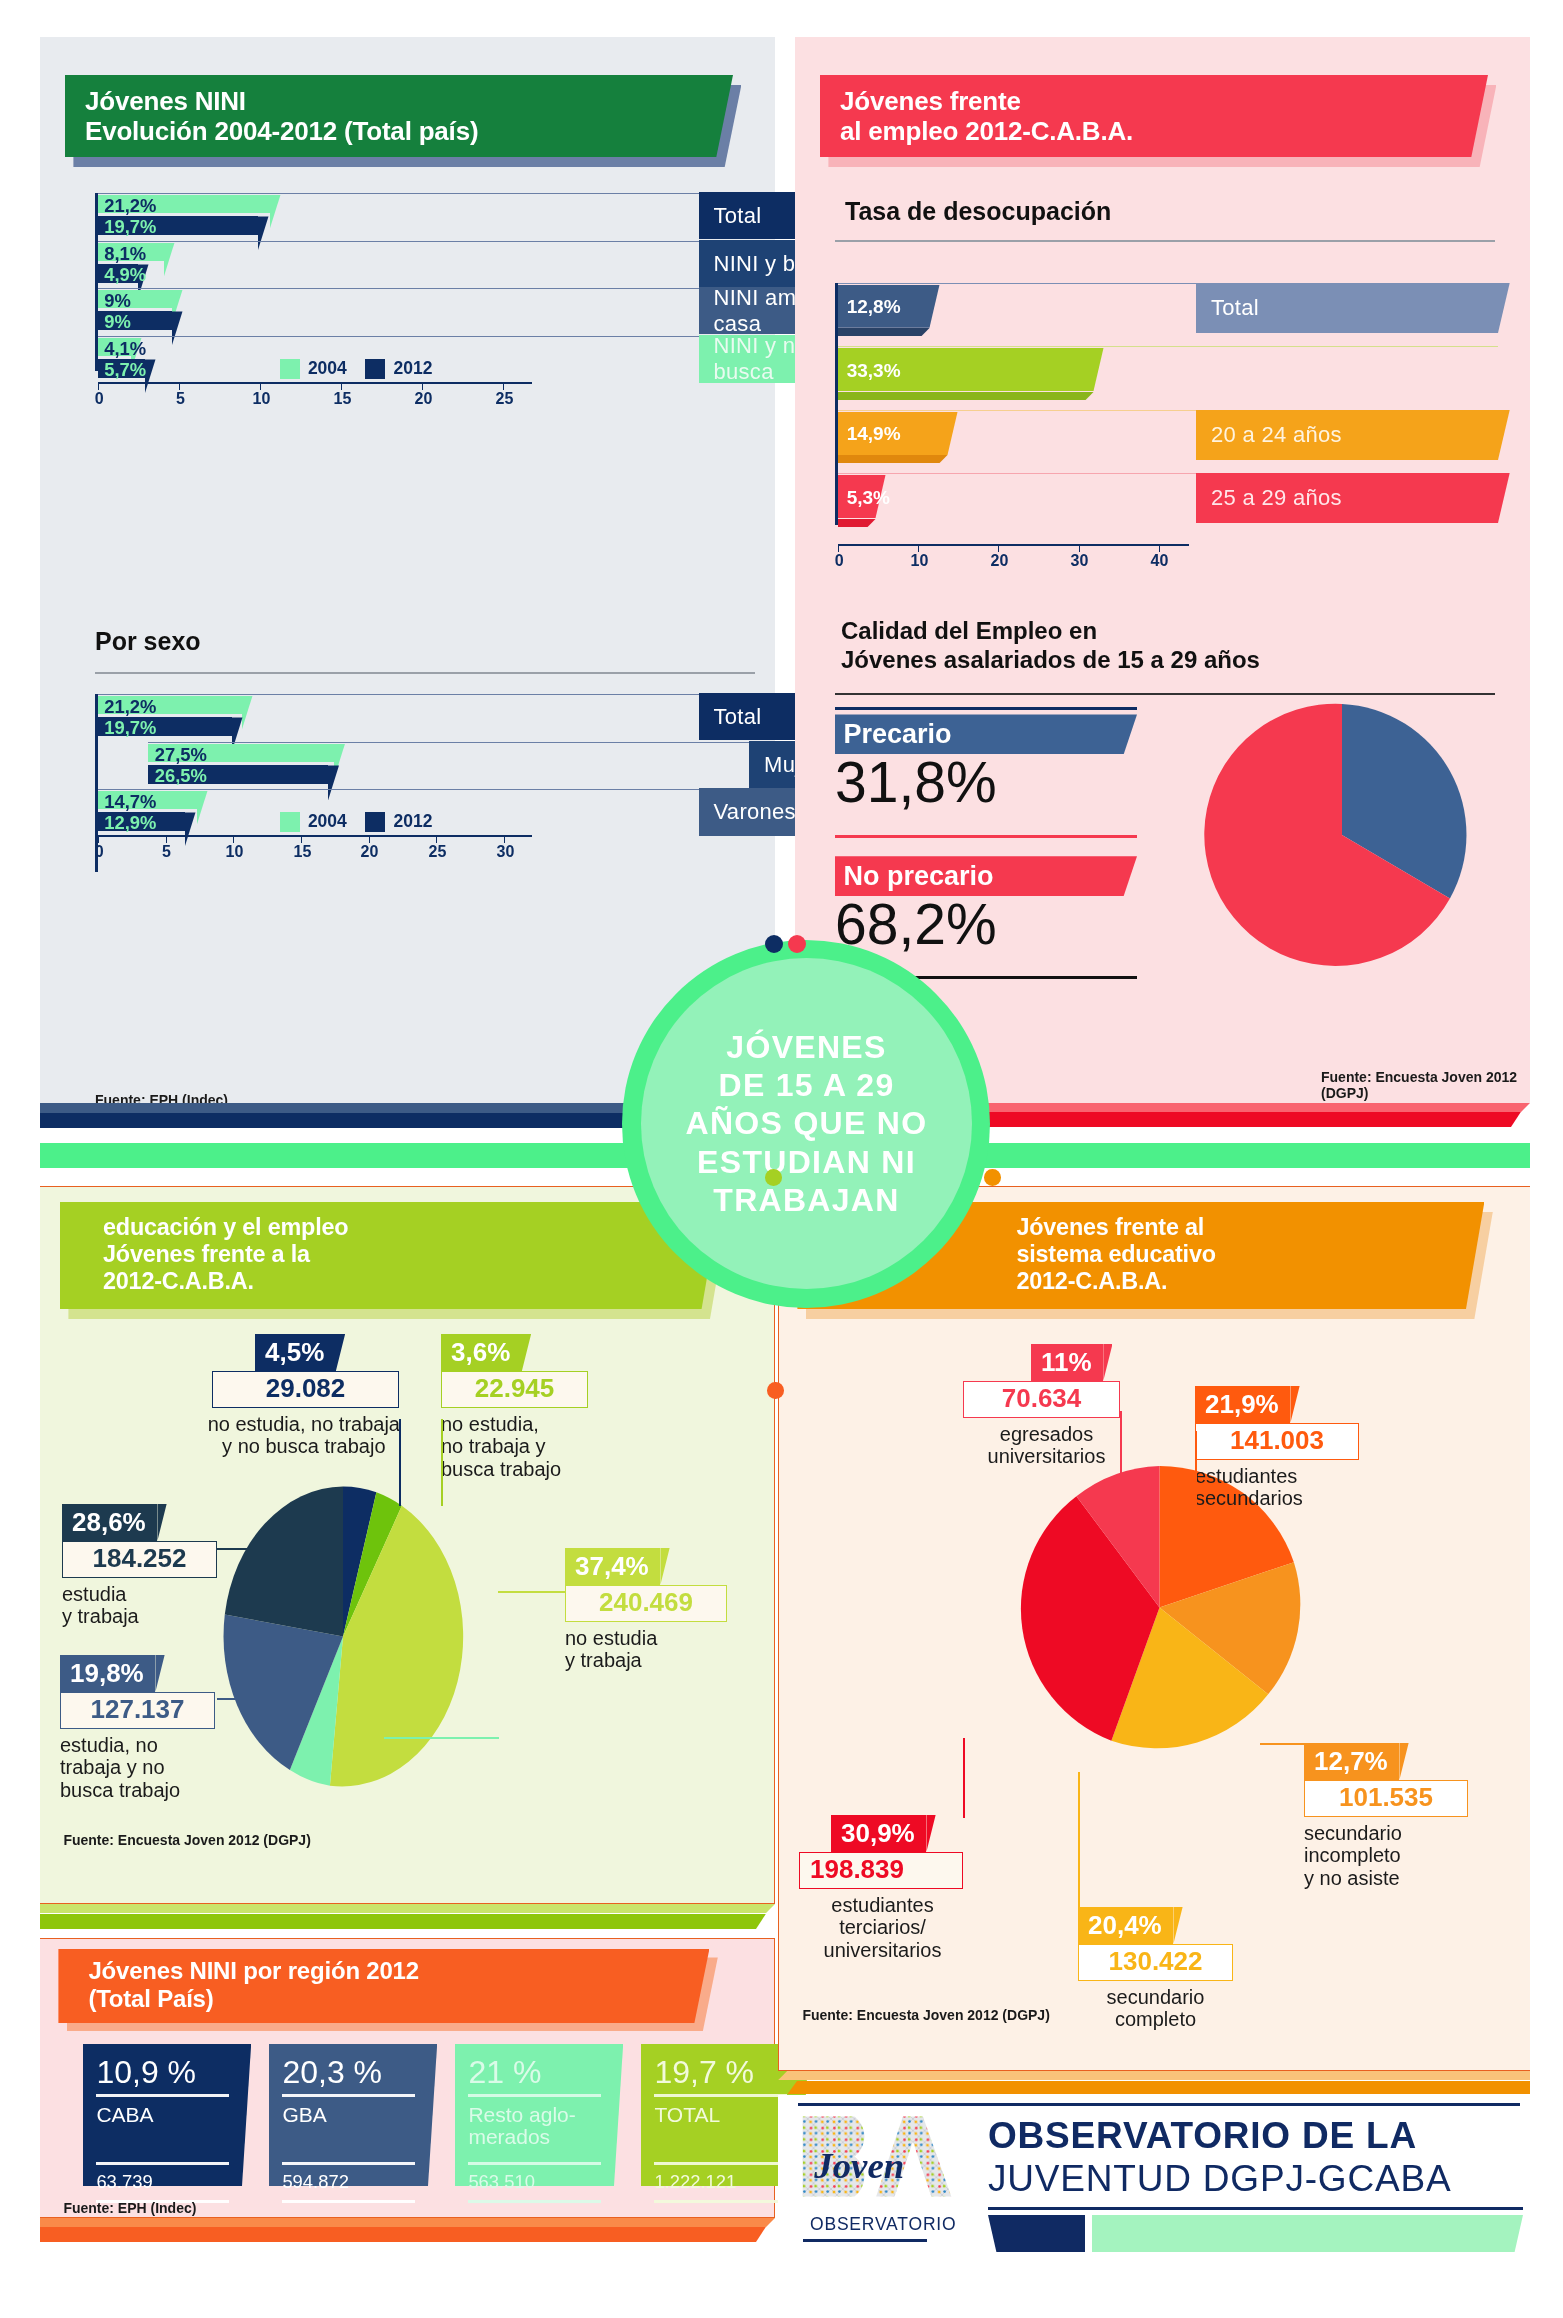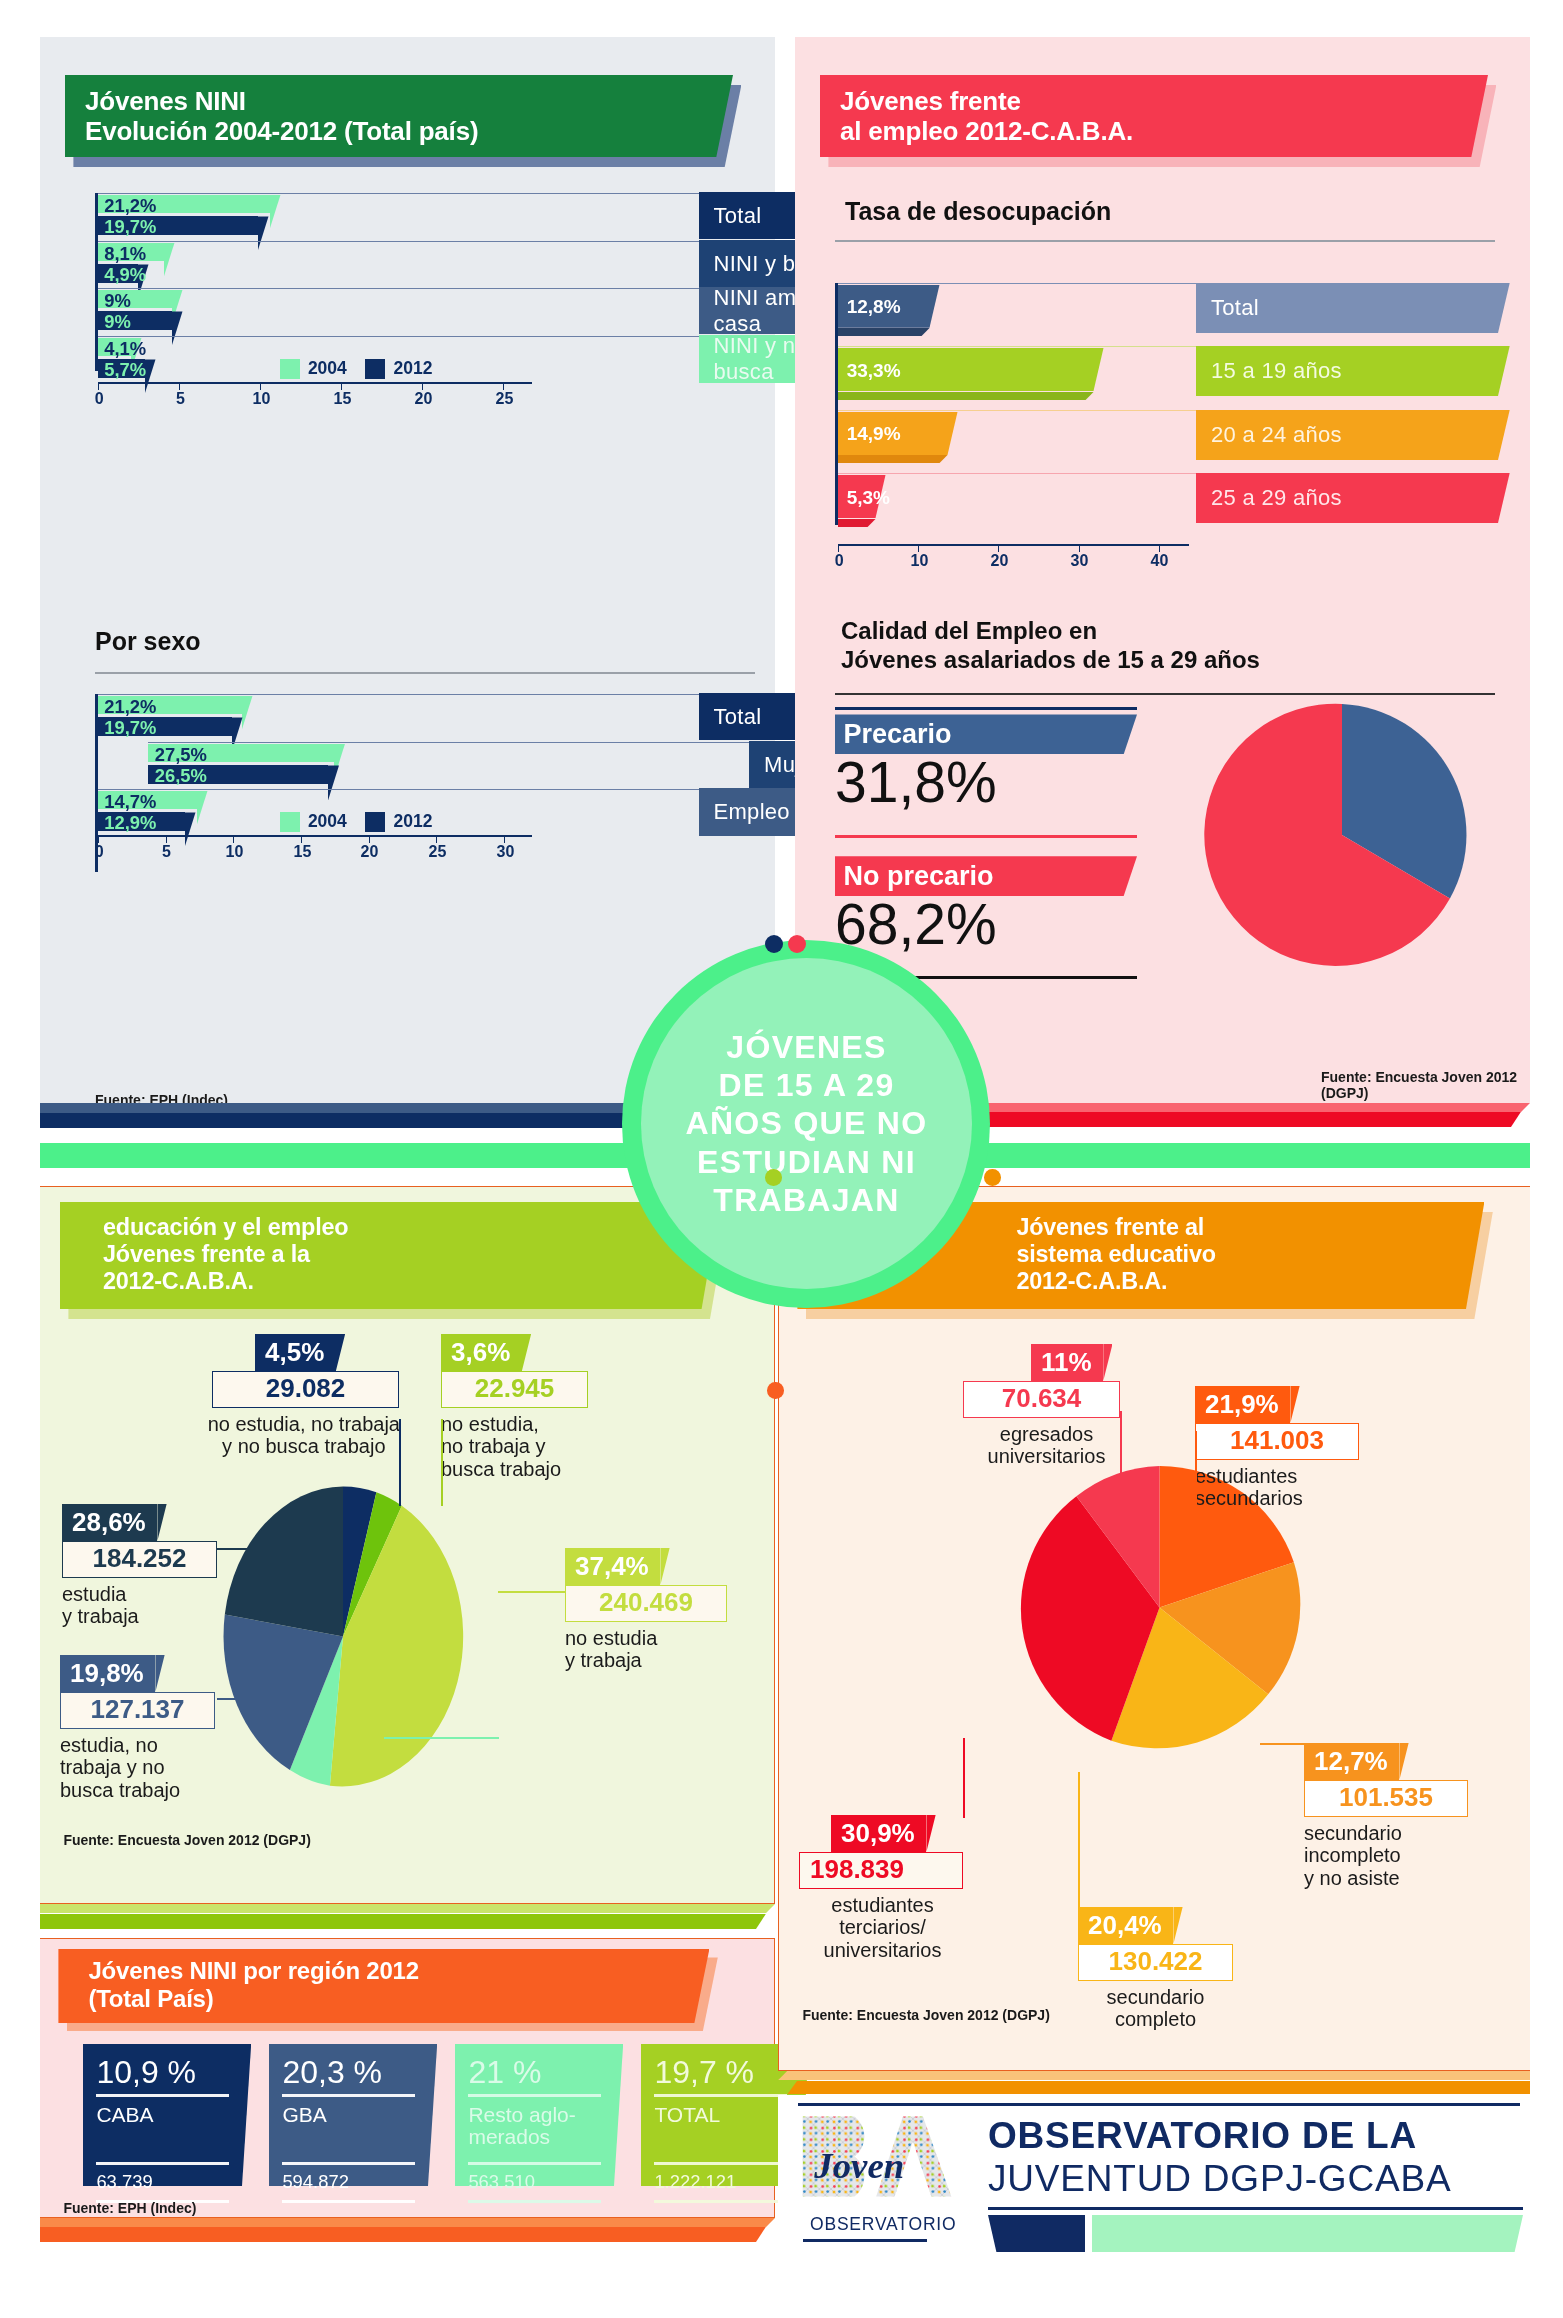--- a/index.html
+++ b/index.html
@@ -208,21 +208,21 @@
       <div style="position:absolute; left:0; top:0; width:605px; height:1.3px; background:#6b7fa6;"></div>
       <div class="bar" style="position:absolute; left:0; top:1.7px; height:18.4px;">
           <div class="fill" style="width:99px; height:18.4px; background:#7df1ae;"></div>
         </div>
       <div class="val" style="position:absolute; left:6.7px; top:1.7px; font-size:18.4px; font-weight:bold; color:#0d2d63;">14,7%</div>
       <div class="bar" style="position:absolute; left:0; top:23.4px; height:18.4px;">
           <div class="fill" style="width:87px; height:18.4px; background:#0d2d63;"></div>
         </div>
       <div class="val" style="position:absolute; left:6.7px; top:23.4px; font-size:18.4px; font-weight:bold; color:#7df1ae;">12,9%</div>
       <div class="catlabel" style="position:absolute; left:601px; top:-0.8px; width:147px; height:48px; background:#3d5b86;">
-          <span>Empleo</span>
+          <span>Varones</span>
         </div>
       <div class="legend" style="position:absolute; left:182px; top:22px;">
         <span class="sw" style="background:#7df1ae;"></span>
         <span>2004</span>
         <span class="sw" style="background:#0d2d63; margin-left:10px;"></span>
         <span>2012</span>
       </div>
     </div>
 
     <div class="axis" style="position:absolute; left:2.5px; top:130px; width:434px;">
@@ -279,23 +279,20 @@
     <div class="catlabel" style="position:absolute; left:361px; top:0; width:302px; height:50px; background:#7b8fb5;">
         <span>Total</span>
       </div>
 
     <div style="position:absolute; left:2.5px; top:63px; width:660px; height:1.3px; background:#d5e08c;"></div>
     <div style="position:absolute; left:2.5px; top:65px; width:266px; height:43px; background:#a5d023;
                 clip-path:polygon(0 0,100% 0,calc(100% - 10px) 100%,0 100%);"></div>
     <div style="position:absolute; left:2.5px; top:109px; width:266px; height:8.4px; background:#8ab51a;
                 clip-path:polygon(0 0,calc(100% - 10px) 0,calc(100% - 18.4px) 100%,0 100%);"></div>
     <div style="position:absolute; left:11.7px; top:77px; font-size:19px; font-weight:bold; color:#ffffff;">33,3%</div>
-    <div class="catlabel" style="position:absolute; left:361px; top:63px; width:302px; height:50px; background:#a5d023; color:#f4fbe0;">
-        <span>15 a 19 años</span>
-      </div>
 
     <div style="position:absolute; left:2.5px; top:127px; width:660px; height:1.3px; background:#f6cf8f;"></div>
     <div style="position:absolute; left:2.5px; top:129px; width:120px; height:43px; background:#f5a31a;
                 clip-path:polygon(0 0,100% 0,calc(100% - 10px) 100%,0 100%);"></div>
     <div style="position:absolute; left:2.5px; top:172px; width:120px; height:8.4px; background:#e0880d;
                 clip-path:polygon(0 0,calc(100% - 10px) 0,calc(100% - 18.4px) 100%,0 100%);"></div>
     <div style="position:absolute; left:11.7px; top:140px; font-size:19px; font-weight:bold; color:#ffffff;">14,9%</div>
     <div class="catlabel" style="position:absolute; left:361px; top:127px; width:302px; height:50px; background:#f5a31a; color:#fff3de;">
         <span>20 a 24 años</span>
       </div>

